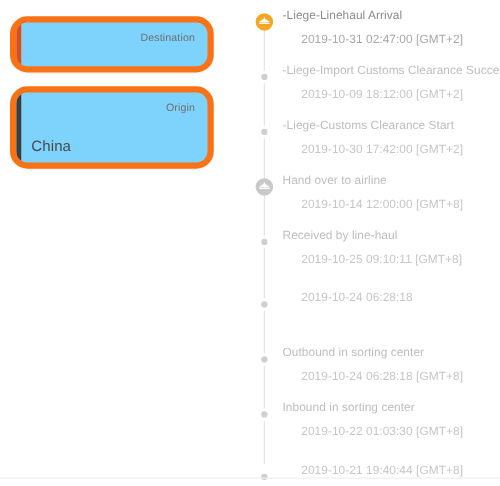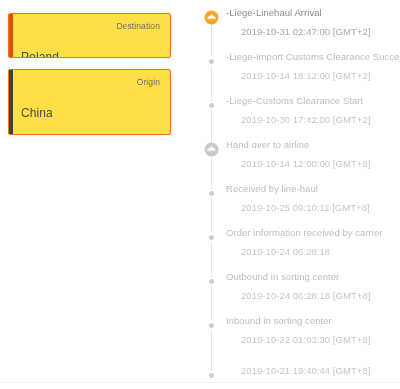--- a/index.html
+++ b/index.html
@@ -19,23 +19,23 @@
   
   #location-cards {
     position: absolute;
     left: 8px;
     top: 13px;
     width: 163px;
   }
 
   .location-card {
     position: relative;
-    background: #fde047;
-    border: 1px solid #f97316;
-    border-radius: 2px;
+    background: #7dd3fc;
+    border: 5px solid #f97316;
+    border-radius: 14px;
     box-sizing: border-box;
     box-shadow: 0 1px 2px rgba(0,0,0,0.045);
     padding: 6px 10px 9px 12px;
     overflow: hidden;
   }
   .location-card + .location-card {
     margin-top: 11px;
   }
   .location-card .accent-bar {
     position: absolute;
@@ -168,21 +168,21 @@
           <path d="M3.3 8.4 L11.7 8.4 L11.7 9.2 L3.3 9.2 Z" fill="#ffffff"></path>
           <path d="M7.5 3.3 L8.2 5.2 L11.5 7.2 L11.5 7.9 L3.5 7.9 L3.5 7.2 L6.8 5.2 Z" fill="#ffffff"></path>
         </svg>
       </div>
       <div class="event-title">-Liege-Linehaul Arrival</div>
       <div class="event-time">2019-10-31 02:47:00 [GMT+2]</div>
     </div>
     <div class="timeline-event">
       <div class="event-marker dot"></div>
       <div class="event-title">-Liege-Import Customs Clearance Success</div>
-      <div class="event-time">2019-10-14 18:12:00 [GMT+2]</div>
+      <div class="event-time">2019-10-09 18:12:00 [GMT+2]</div>
     </div>
     <div class="timeline-event">
       <div class="event-marker dot"></div>
       <div class="event-title">-Liege-Customs Clearance Start</div>
       <div class="event-time">2019-10-30 17:42:00 [GMT+2]</div>
     </div>
     <div class="timeline-event">
       <div class="event-marker badge">
         <svg width="15" height="15" viewBox="0 0 15 15">
           <circle cx="7.5" cy="7.5" r="7" fill="#c9c9c9"></circle>
@@ -193,21 +193,20 @@
       <div class="event-title">Hand over to airline</div>
       <div class="event-time">2019-10-14 12:00:00 [GMT+8]</div>
     </div>
     <div class="timeline-event">
       <div class="event-marker dot"></div>
       <div class="event-title">Received by line-haul</div>
       <div class="event-time">2019-10-25 09:10:11 [GMT+8]</div>
     </div>
     <div class="timeline-event">
       <div class="event-marker dot"></div>
-      <div class="event-title">Order information received by carrier</div>
       <div class="event-time">2019-10-24 06:28:18</div>
     </div>
     <div class="timeline-event">
       <div class="event-marker dot"></div>
       <div class="event-title">Outbound in sorting center</div>
       <div class="event-time">2019-10-24 06:28:18 [GMT+8]</div>
     </div>
     <div class="timeline-event">
       <div class="event-marker dot"></div>
       <div class="event-title">Inbound in sorting center</div>

